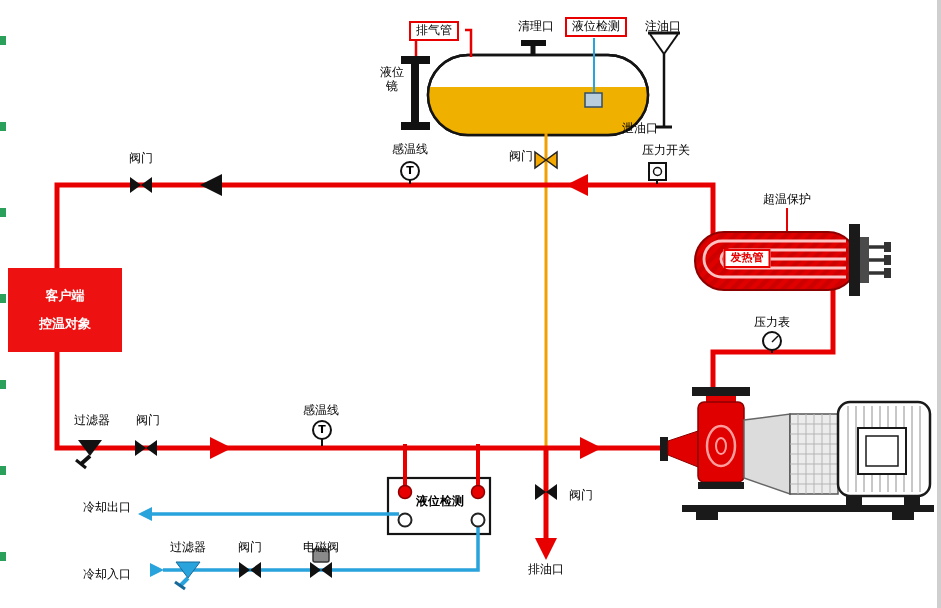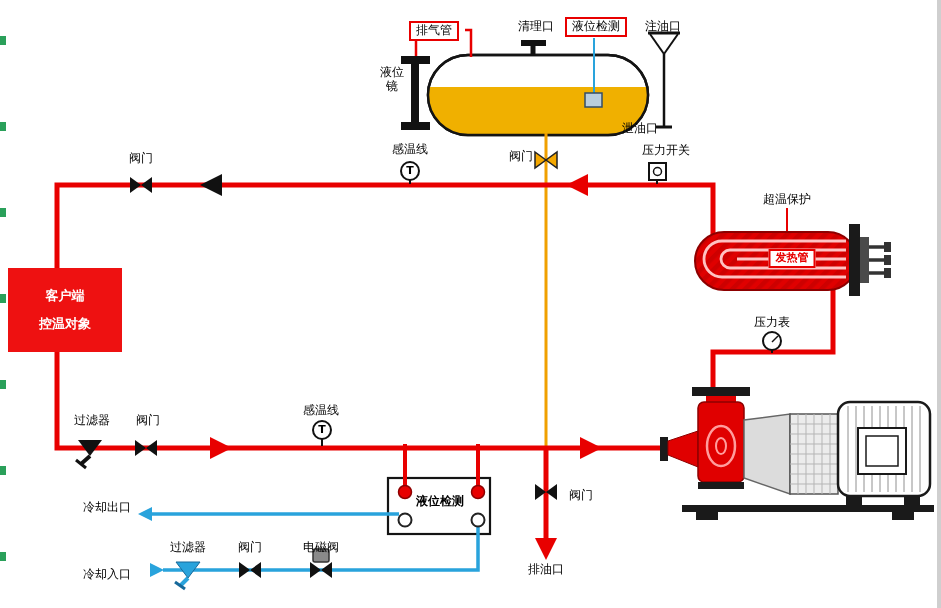--- a/index.html
+++ b/index.html
@@ -190,21 +190,21 @@
 <div class="lbl box" style="left:596px;top:17px">液位检测</div>
 <div class="lbl" style="left:663px;top:20px">注油口</div>
 <div class="lbl" style="left:640px;top:122px">泄油口</div>
 <div class="lbl-wrap" style="left:379px;top:66px">液位镜</div>
 
 <div class="lbl" style="left:141px;top:152px">阀门</div>
 <div class="lbl" style="left:410px;top:143px">感温线</div>
 <div class="lbl" style="left:521px;top:150px">阀门</div>
 <div class="lbl" style="left:666px;top:144px">压力开关</div>
 <div class="lbl" style="left:787px;top:193px">超温保护</div>
-<div class="lbl box red-text" style="left:792px;top:249px">发热管</div>
+<div class="lbl box red-text" style="left:747px;top:249px">发热管</div>
 <div class="lbl" style="left:772px;top:316px">压力表</div>
 
 <div class="client">
   <span>客户端</span>
   <span>控温对象</span>
 </div>
 
 <div class="lbl" style="left:92px;top:414px">过滤器</div>
 <div class="lbl" style="left:148px;top:414px">阀门</div>
 <div class="lbl" style="left:321px;top:404px">感温线</div>

